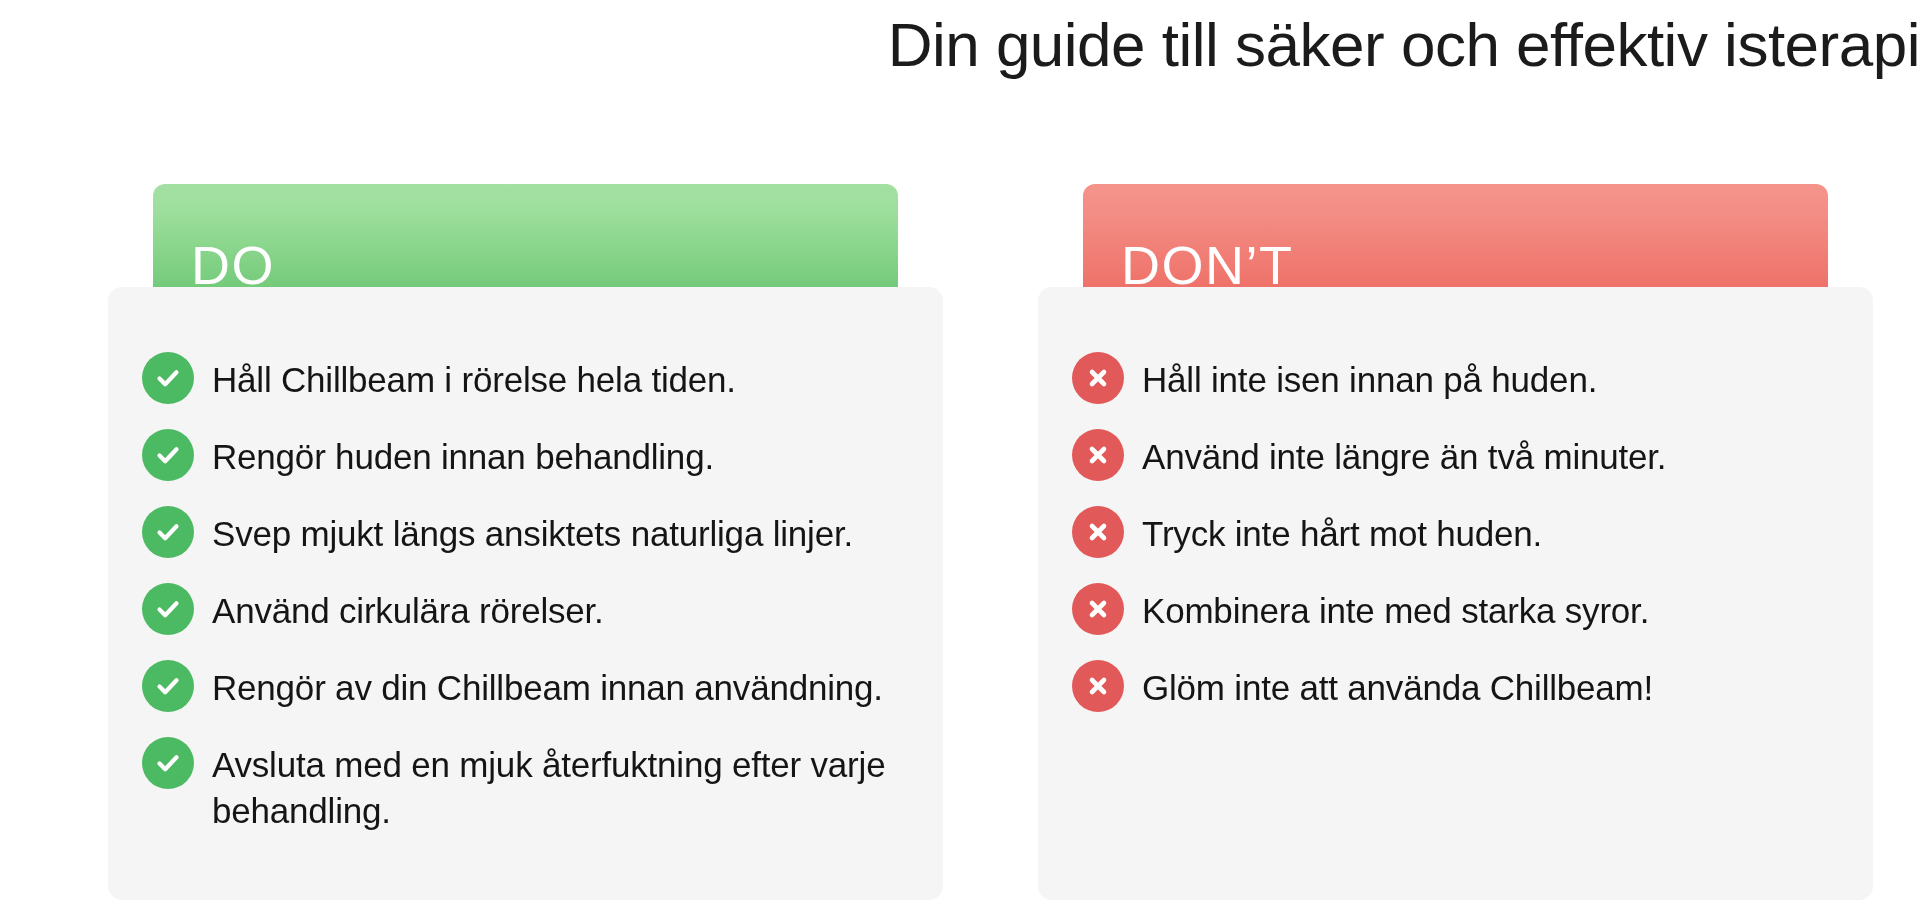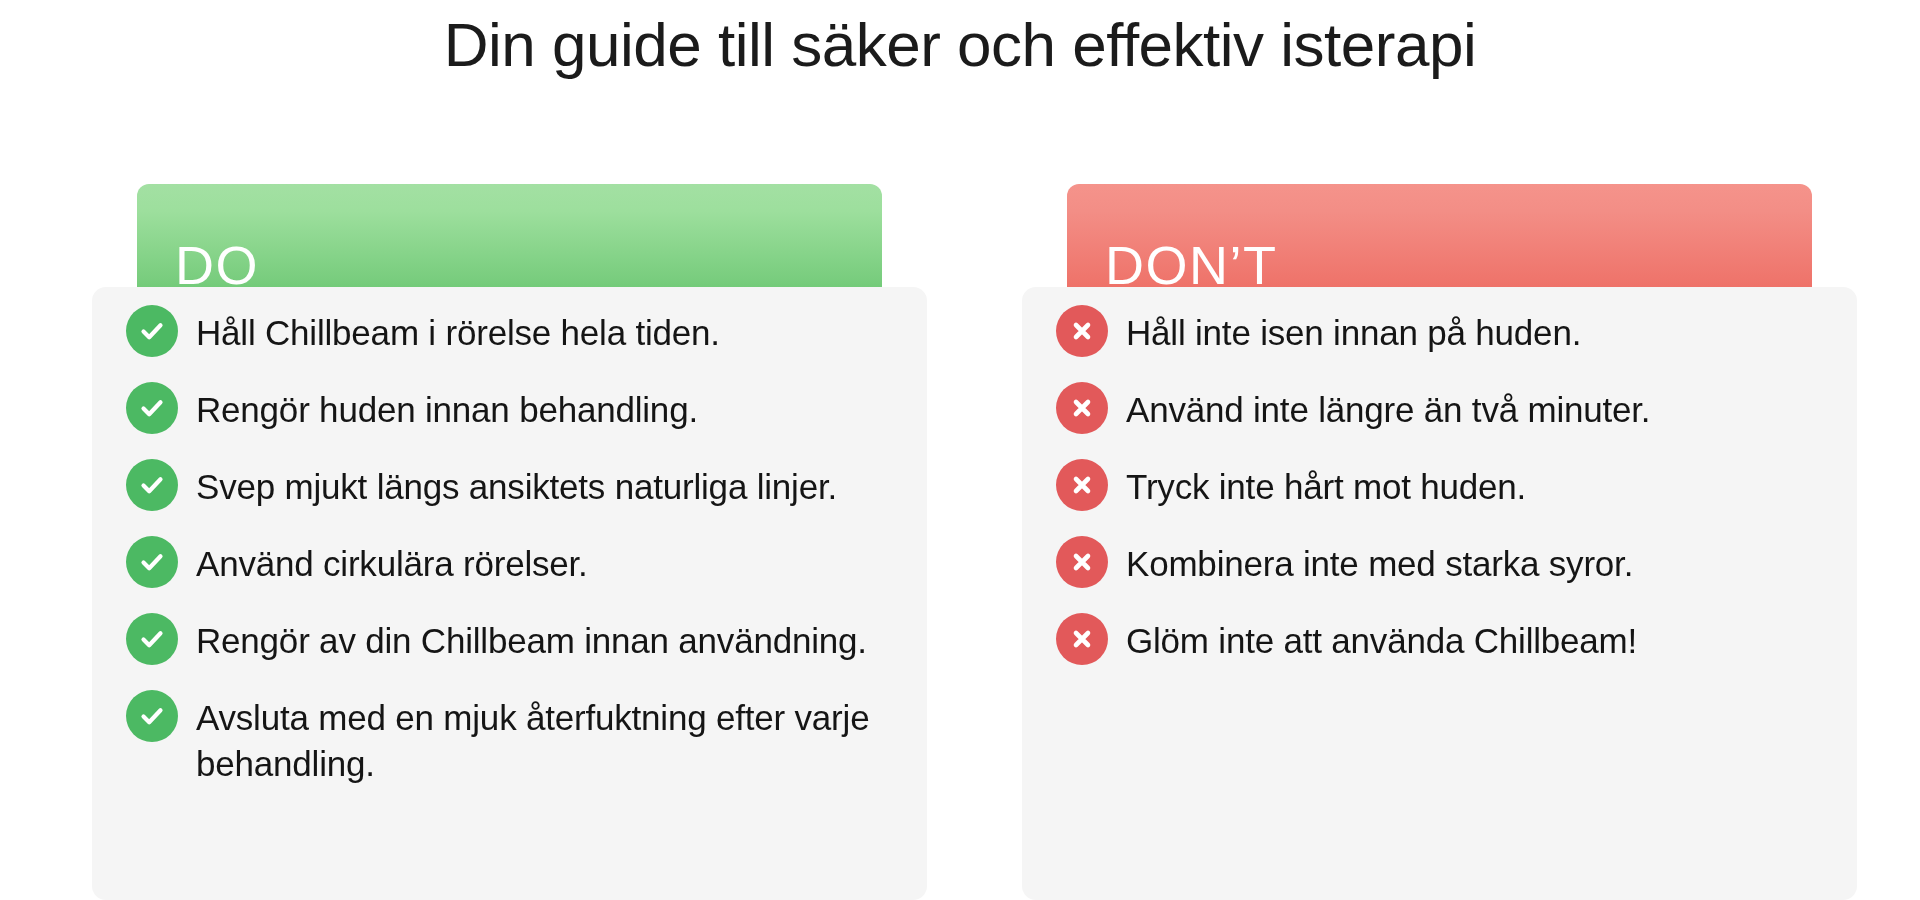--- a/index.html
+++ b/index.html
@@ -16,35 +16,35 @@
     height: 900px;
     background: #ffffff;
   }
 
   
   .page-title {
     position: absolute;
     top: 6px;
     left: 0;
     width: 1920px;
-    text-align: center;
+    text-align: right;
     font-family: "Liberation Sans", sans-serif;
     font-size: 62px;
     font-weight: 400;
     letter-spacing: -0.5px;
     color: #1b1b1b;
     line-height: 1.25;
     white-space: nowrap;
   }
 
   
   .columns {
     position: absolute;
     top: 184px;
-    left: 0;
+    left: 16px;
     width: 1692px;
     height: 716px;
   }
   .column {
     position: absolute;
     top: 0;
     width: 835px;
     height: 716px;
   }
   .column.left  { left: 92px; }
@@ -81,21 +81,21 @@
   
   .col-card {
     position: absolute;
     top: 103px;
     left: 0;
     width: 835px;
     height: 613px;
     background: #f5f5f5;
     border-radius: 14px;
     z-index: 2;
-    padding: 21px 34px 30px 34px;
+    padding: 68px 34px 30px 34px;
   }
 
   
   .item-list { list-style: none; }
   .list-item {
     display: flex;
     align-items: flex-start;
     margin-bottom: 28px;
   }
   .list-item:last-child { margin-bottom: 4px; }

